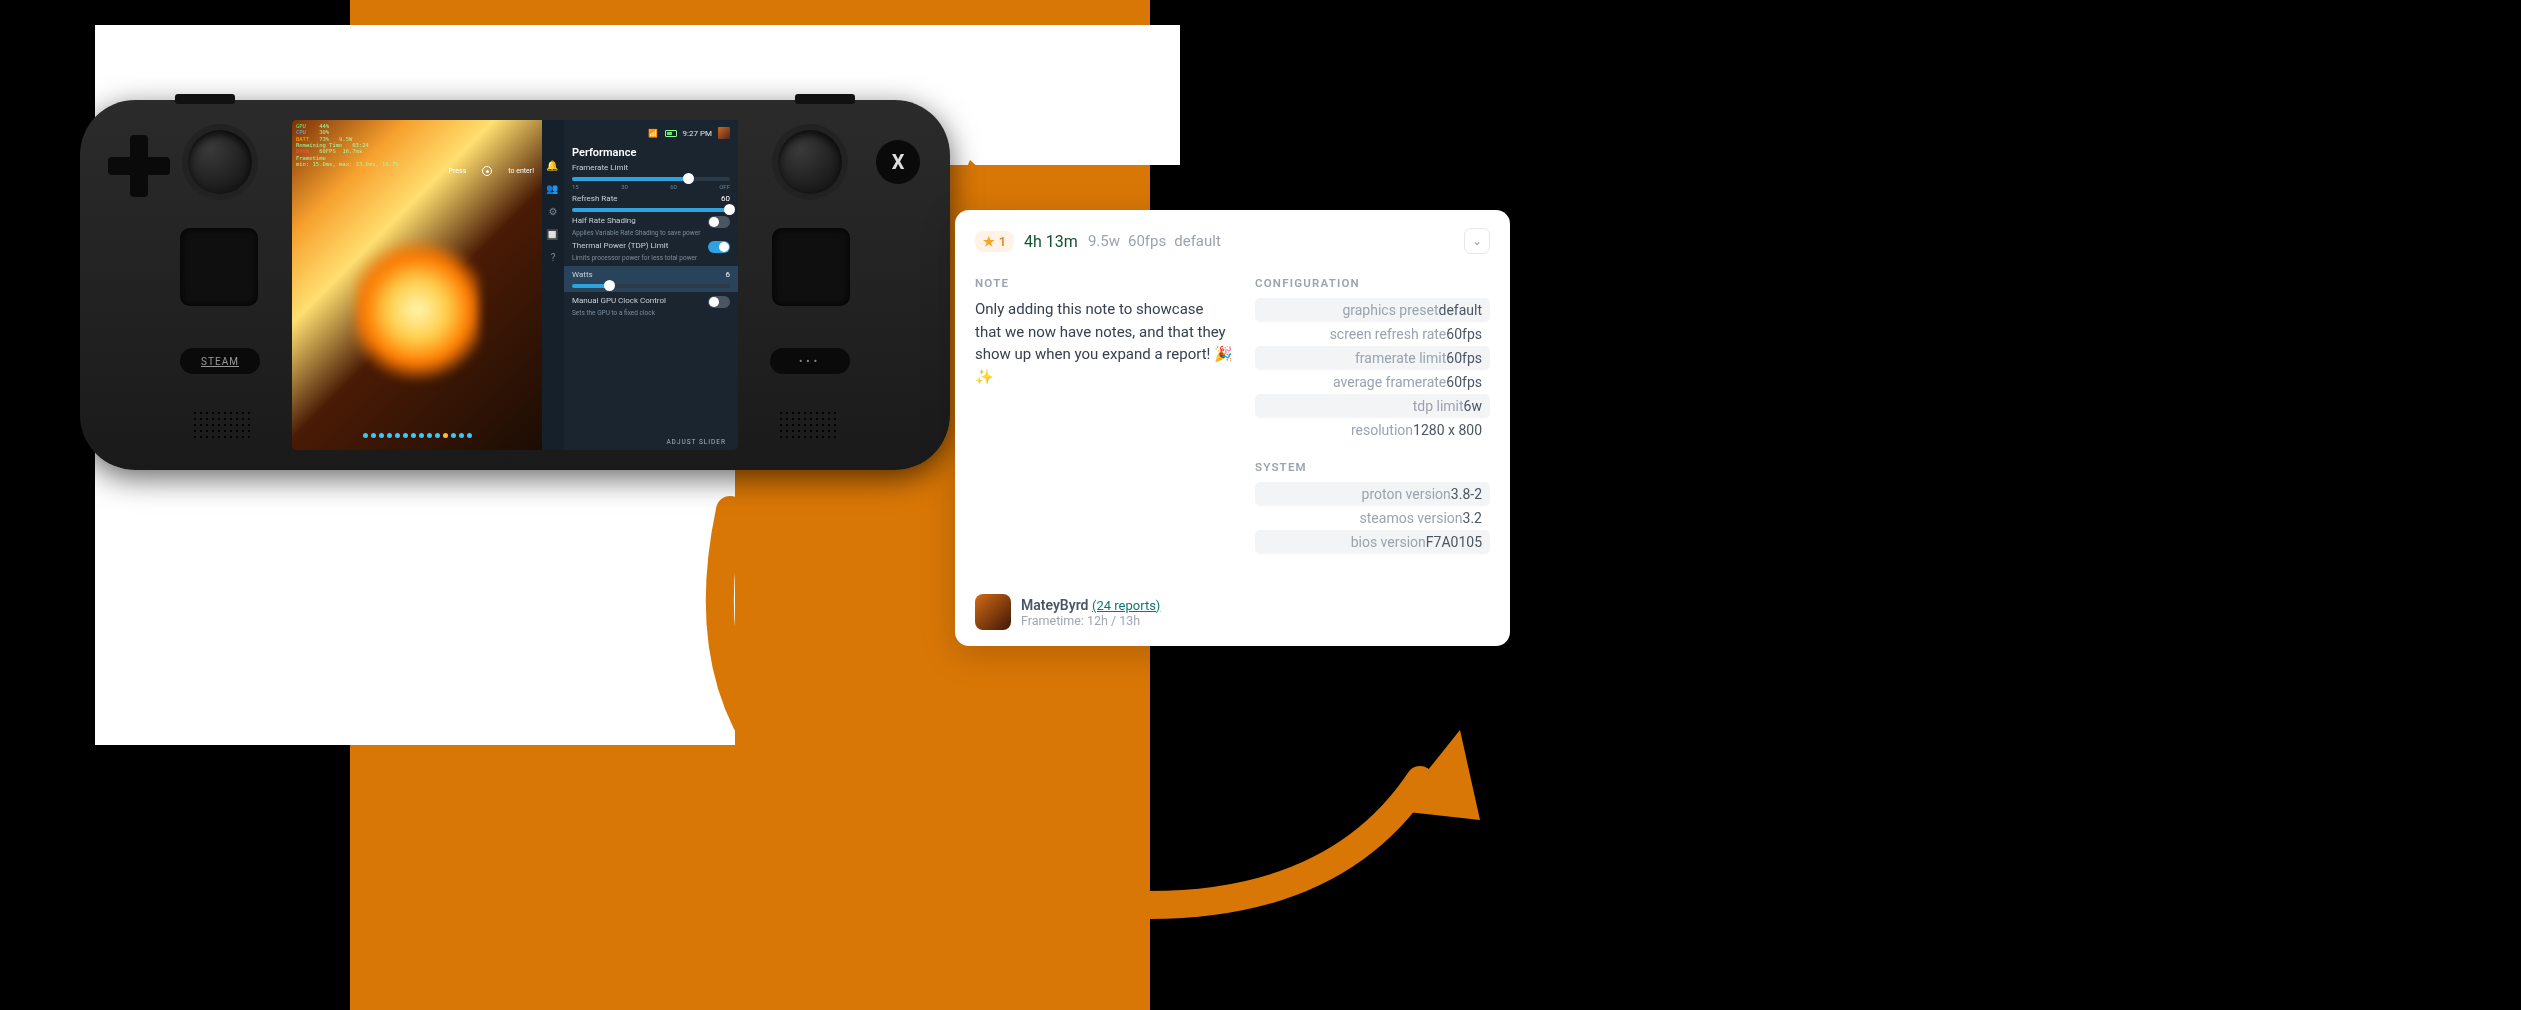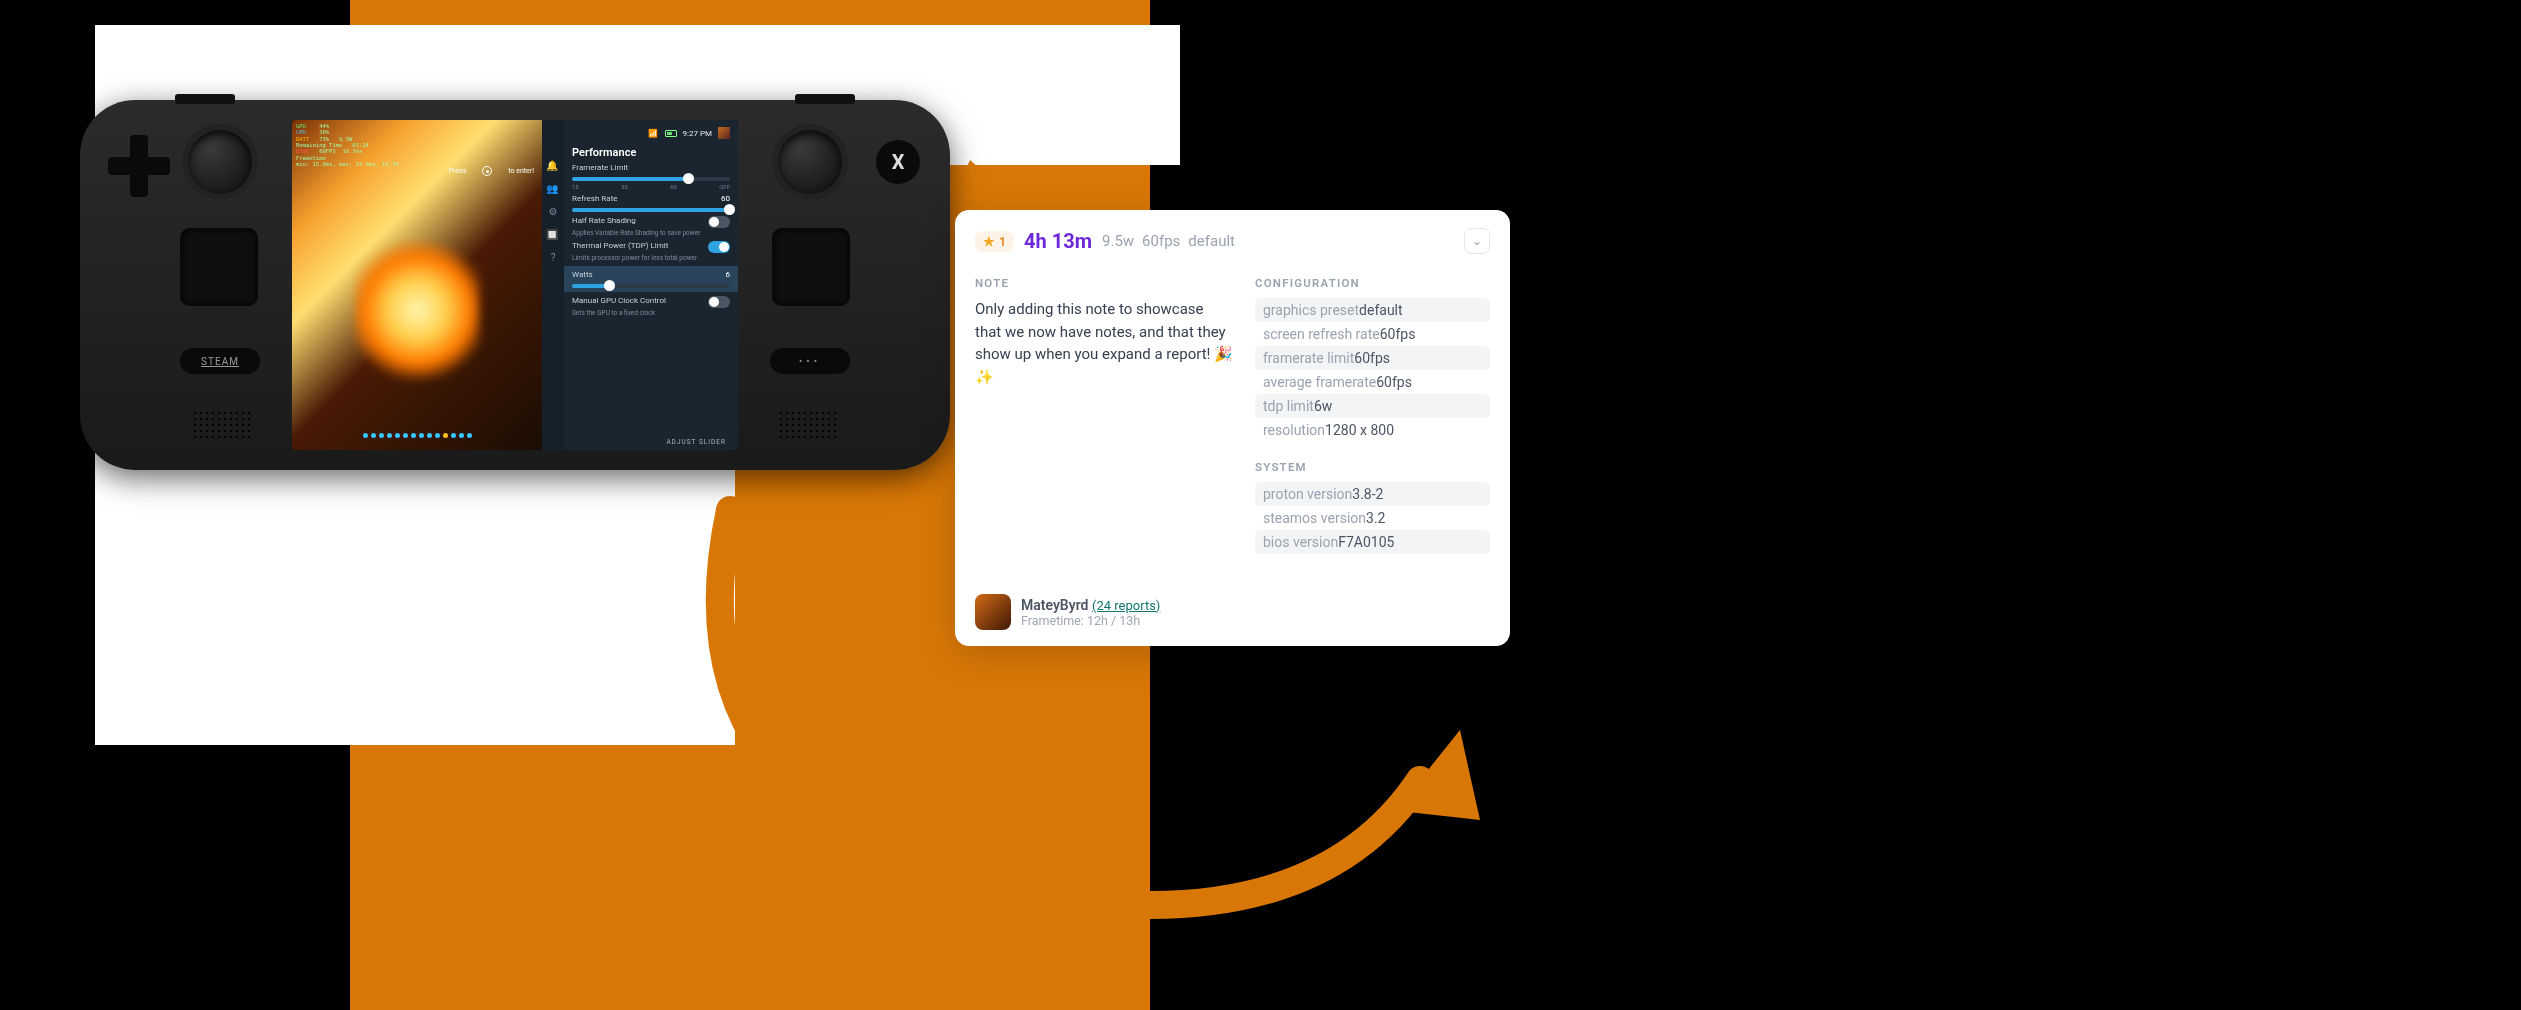--- a/index.html
+++ b/index.html
@@ -183,33 +183,33 @@
     padding: 18px 20px 16px;
     color:#6b7280; font-size:14px;
   }
   .card-header{display:flex;align-items:center;gap:10px;}
   .star-badge{
     display:inline-flex;align-items:center;gap:4px;
     background:#fef3e6;color:#ea8a1f;border-radius:8px;
     padding:3px 8px;font-size:13px;font-weight:600;
   }
   .star-badge .star{color:#f6a623;font-size:13px}
-  .card-time{font-size:20px;font-weight:700;color:#6d28d9}
+  .card-time{font-size:16px;font-weight:400;color:#14532d}
   .card-meta{font-size:15px;color:#9aa3af;display:flex;gap:8px}
   .card-expand{
     margin-left:auto;width:26px;height:26px;border:1px solid #e5e7eb;border-radius:7px;
     display:flex;align-items:center;justify-content:center;color:#9aa3af;font-size:12px;
   }
   .card-body{display:flex;gap:22px;margin-top:22px}
   .card-left{flex:1}
   .card-right{width:235px}
   .section-h{font-size:11.5px;letter-spacing:1.2px;color:#9aa3af;margin-bottom:8px;font-weight:600}
   .note-text{font-size:15px;color:#374151;line-height:1.5}
   .cfg-row{
-    display:flex;justify-content:flex-start;align-items:center;
+    display:flex;justify-content:flex-end;align-items:center;
     font-size:14px;padding:4px 8px;border-radius:5px;
   }
   .cfg-row:nth-child(odd){background:#f3f4f6}
   .cfg-row .k{color:#9aa3af}
   .cfg-row .v{color:#4b5563}
   .cfg-block{margin-bottom:18px}
   .card-footer{display:flex;align-items:center;gap:10px;margin-top:22px}
   .avatar{width:36px;height:36px;border-radius:8px;background:linear-gradient(135deg,#d36a16,#3f1805)}
   .user-name{font-size:14px;color:#4b5563;font-weight:600}
   .user-link{color:#0f766e;text-decoration:underline;font-weight:400;font-size:13px}

